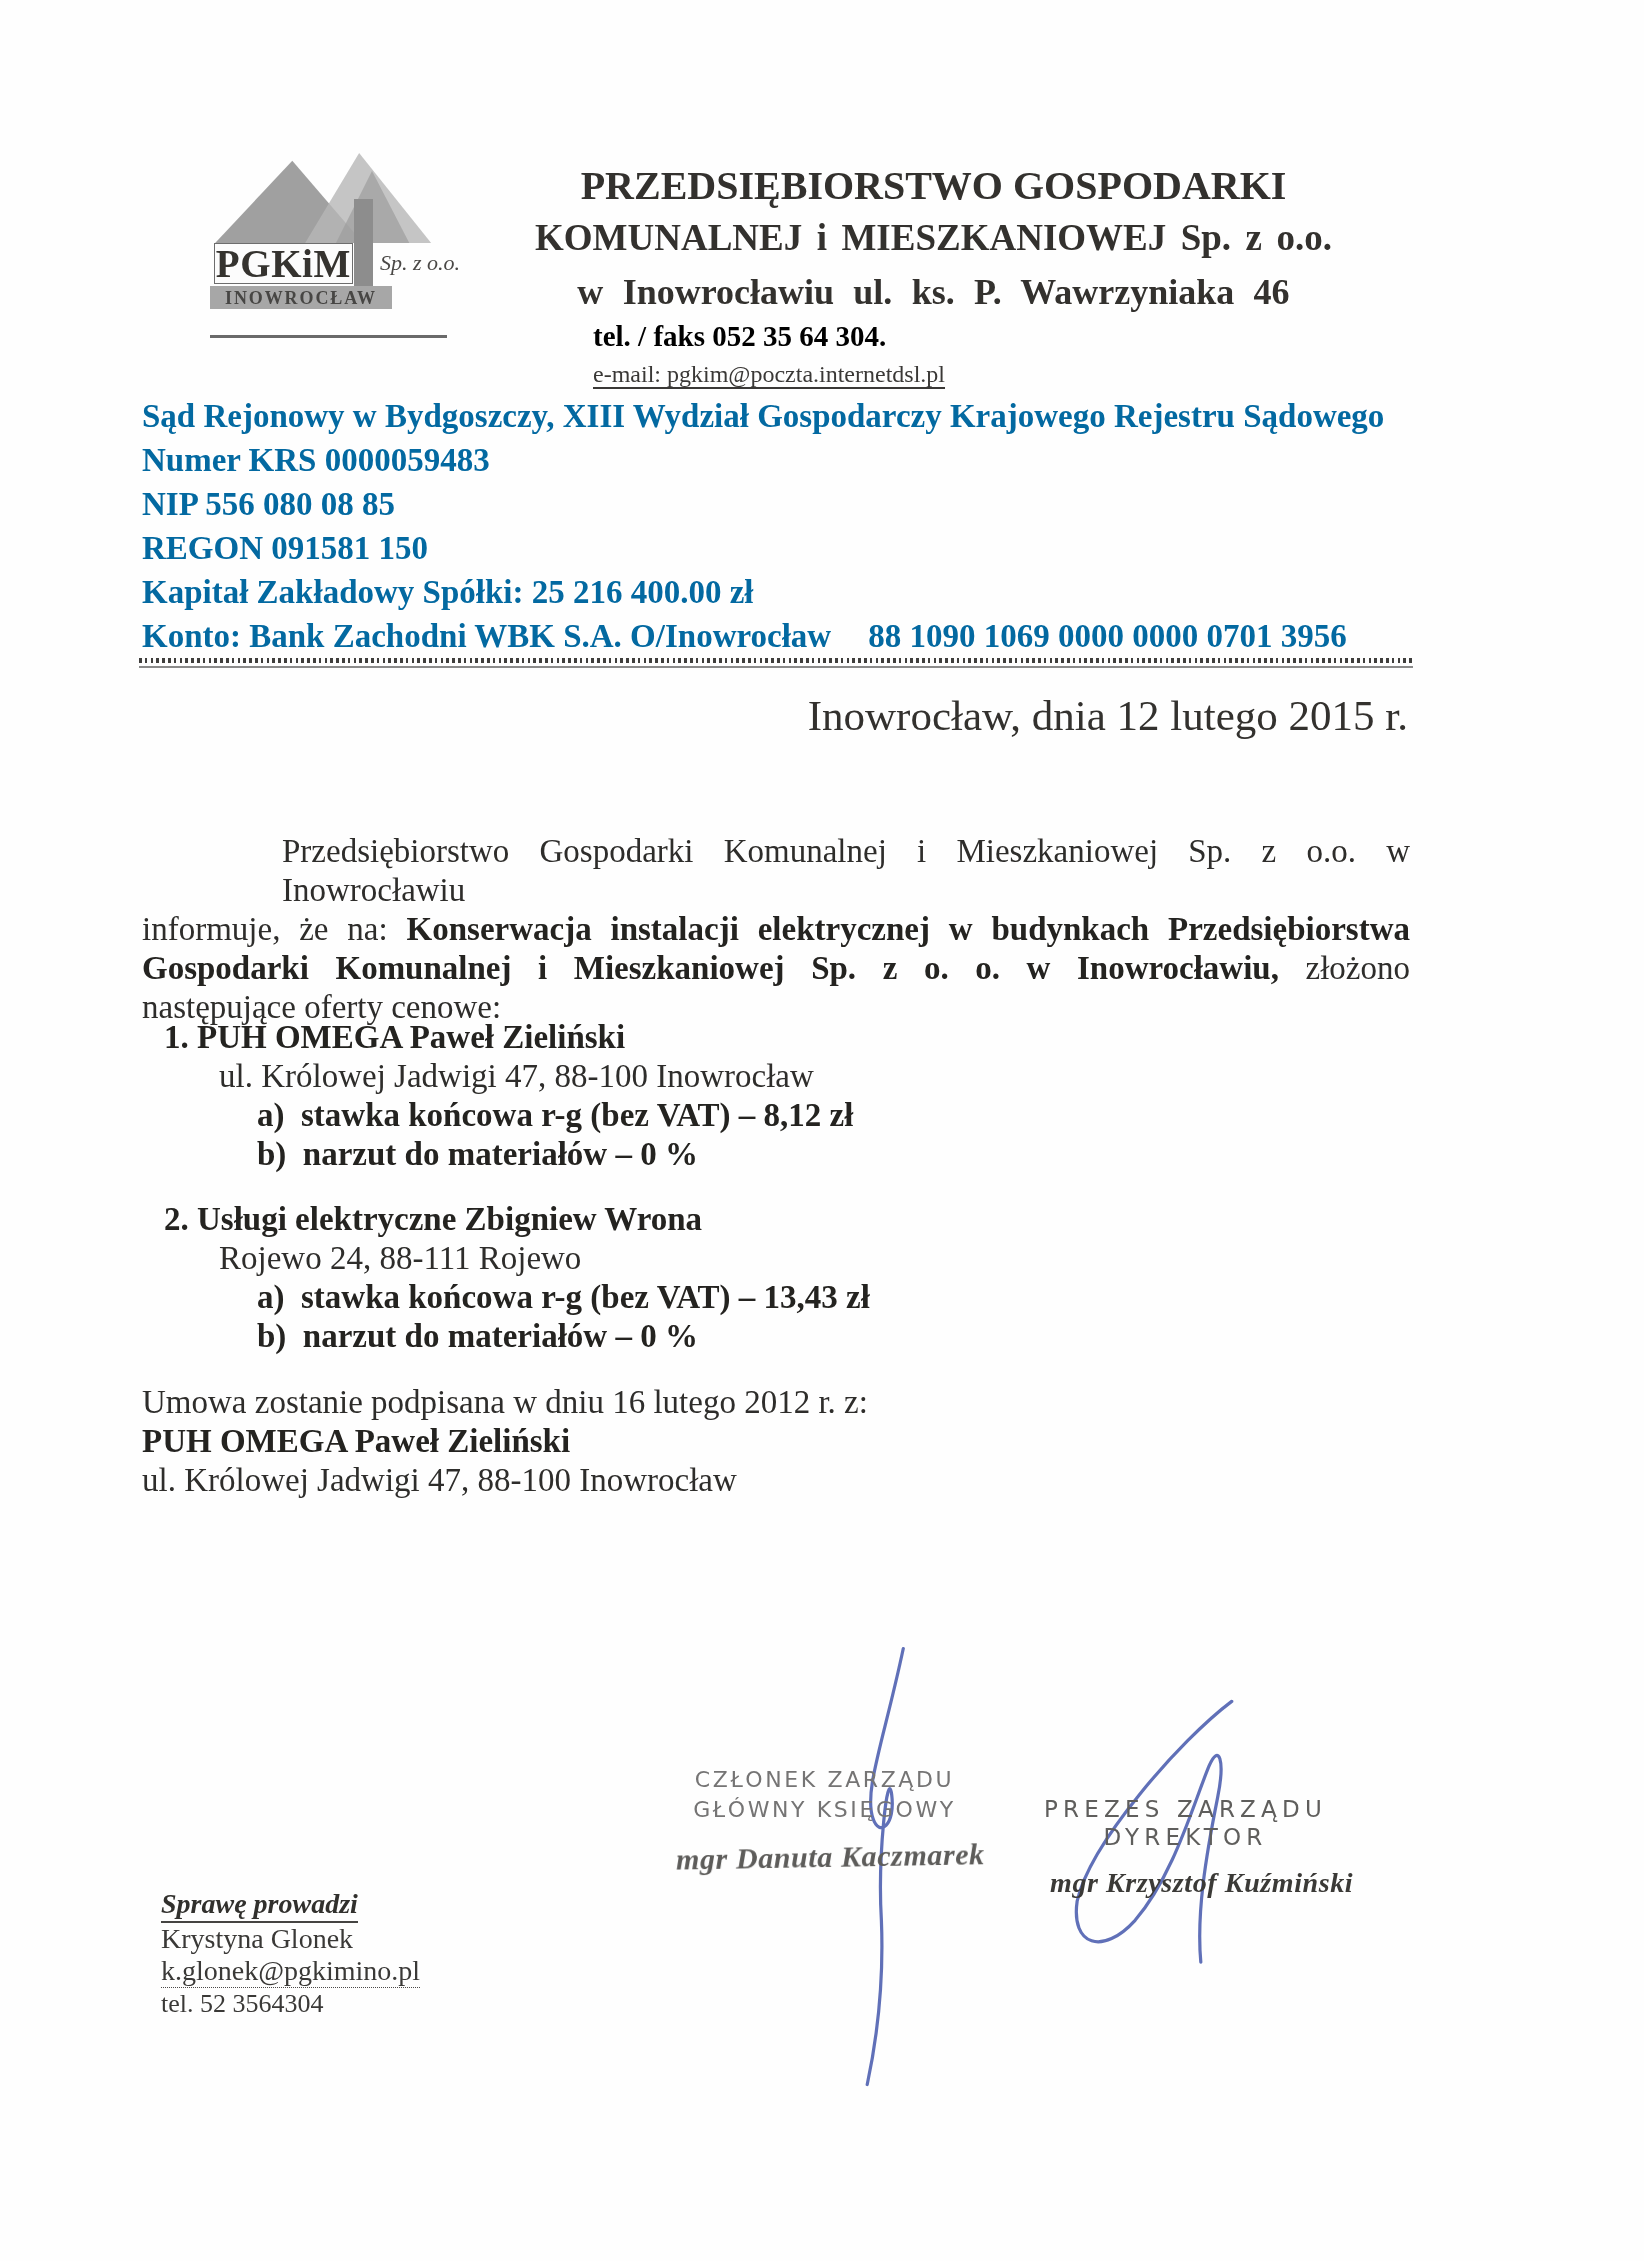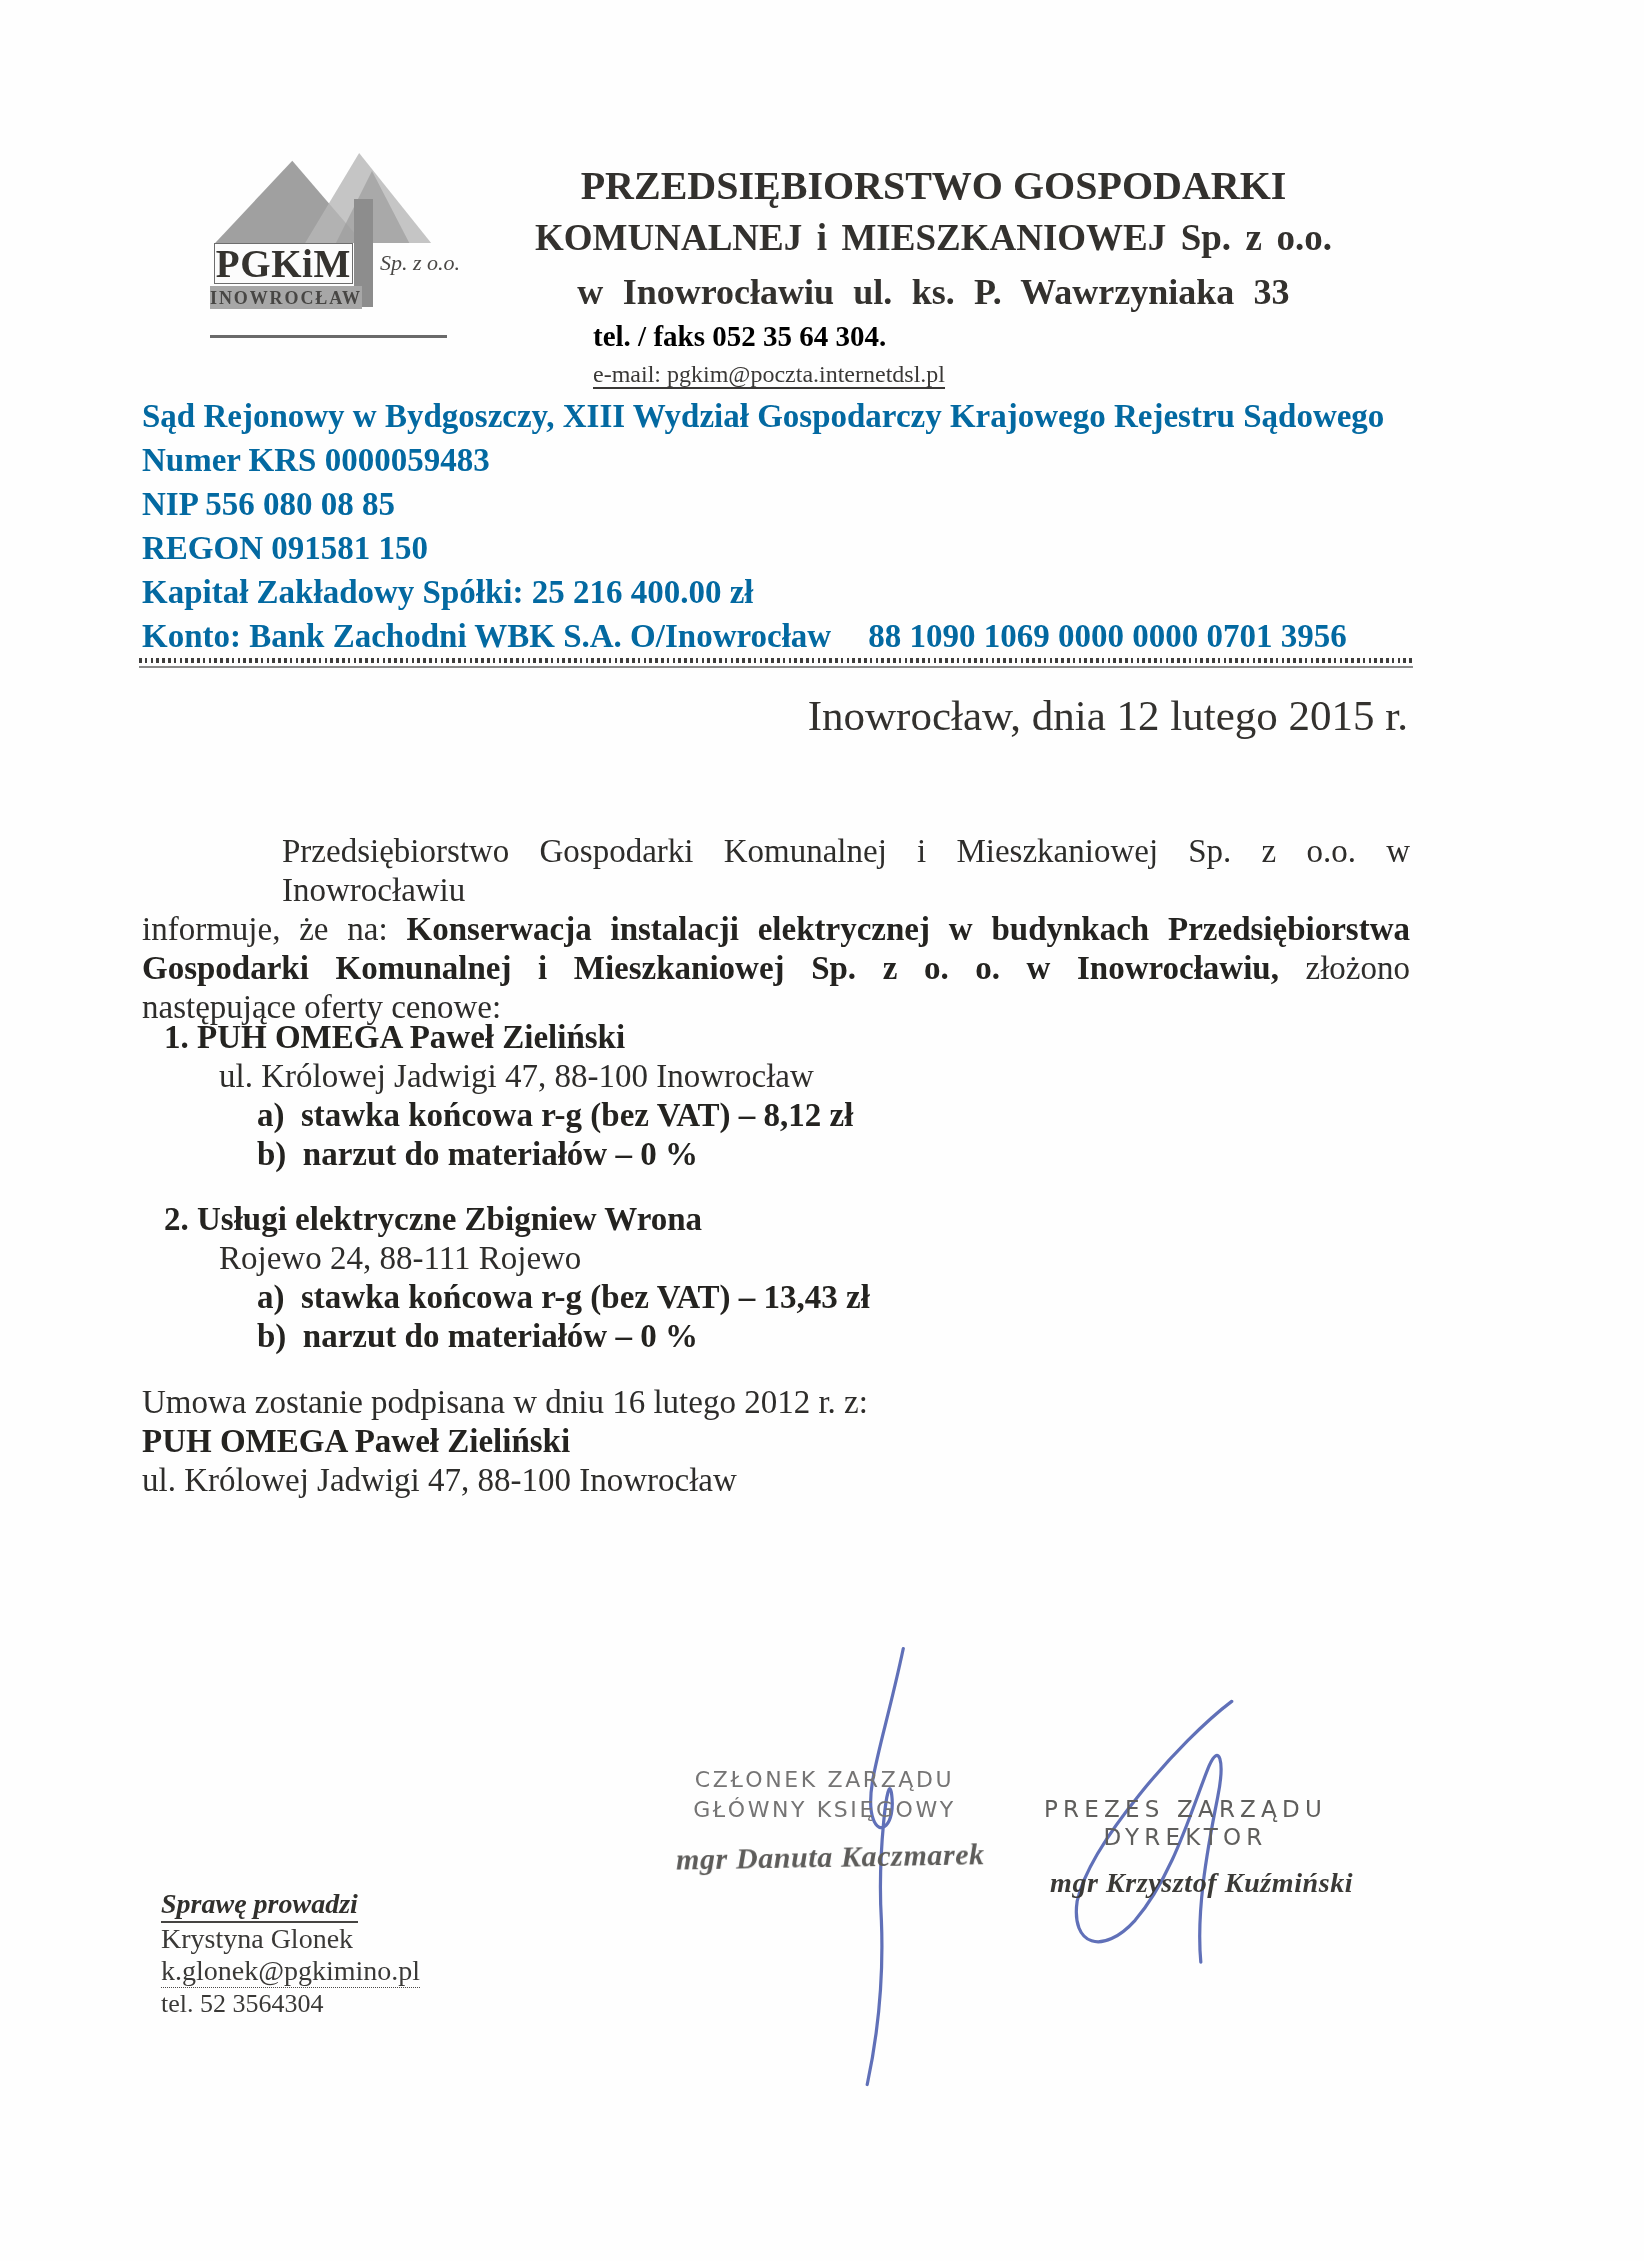--- a/index.html
+++ b/index.html
@@ -22,21 +22,21 @@
   .logo-box .logo-word{
     font-weight:bold;font-size:39px;letter-spacing:0.6px;color:#35332f;
     font-family:"Liberation Serif", serif;line-height:1;
   }
   .logo-trunk{position:absolute;left:144px;top:46px;width:19.3px;height:108px;background:#8d8d8d;}
   .logo-suffix{
     position:absolute;left:170px;top:97px;font-style:italic;font-size:22px;color:#4a4846;
     font-family:"Liberation Serif", serif;white-space:nowrap;
   }
   .logo-band{
-    position:absolute;left:0;top:133px;width:152px;height:23px;background:#a7a7a7;
+    position:absolute;left:0;top:133px;width:182px;height:23px;background:#a7a7a7;
     display:flex;align-items:center;justify-content:center;
   }
   .logo-band .logo-city{
     font-size:18px;font-weight:bold;letter-spacing:1.9px;color:#474644;line-height:1;
   }
   .logo-rule{position:absolute;left:0;top:182px;width:237px;height:2.6px;background:#6a6a6a;}
   .hdr-l1{position:absolute;left:515px;top:162px;width:837px;text-align:center;
           font-weight:bold;font-size:40px;color:#33312e;white-space:nowrap;}
   .hdr-l2{position:absolute;left:515px;top:216px;width:837px;text-align:center;
           font-weight:bold;font-size:37px;color:#33312e;word-spacing:5.2px;white-space:nowrap;}
@@ -108,21 +108,21 @@
     </div>
     <div class="logo-suffix">Sp. z o.o.</div>
     <div class="logo-band">
       <span class="logo-city">INOWROCŁAW</span>
     </div>
     <div class="logo-rule"></div>
   </div>
 
   <div class="hdr-l1">PRZEDSIĘBIORSTWO GOSPODARKI</div>
   <div class="hdr-l2">KOMUNALNEJ i MIESZKANIOWEJ Sp. z o.o.</div>
-  <div class="hdr-l3">w Inowrocławiu ul. ks. P. Wawrzyniaka 33</div>
+  <div class="hdr-l3">w Inowrocławiu ul. ks. P. Wawrzyniaka 46</div>
   <div class="hdr-tel">tel. / faks 052 35 64 304.</div>
   <div class="hdr-email">e-mail: pgkim@poczta.internetdsl.pl</div>
 
   <div class="registry">
     <div>Sąd Rejonowy w Bydgoszczy, XIII Wydział Gospodarczy Krajowego Rejestru Sądowego</div>
     <div>Numer KRS 0000059483</div>
     <div>NIP 556 080 08 85</div>
     <div>REGON 091581 150</div>
     <div>Kapitał Zakładowy Spółki: 25 216 400.00 zł</div>
     <div>

